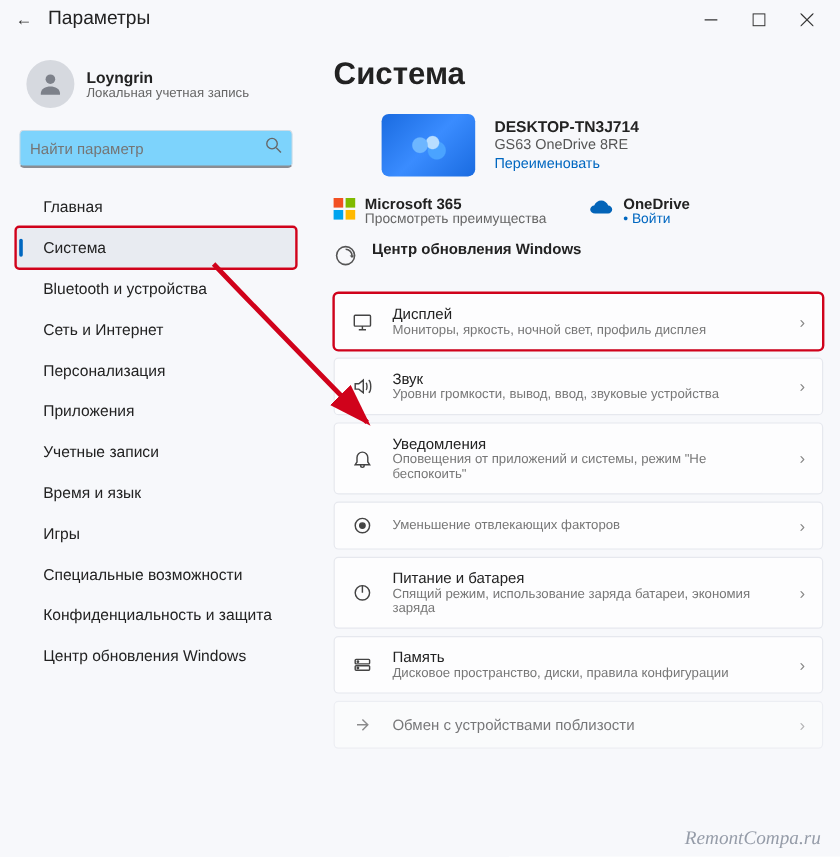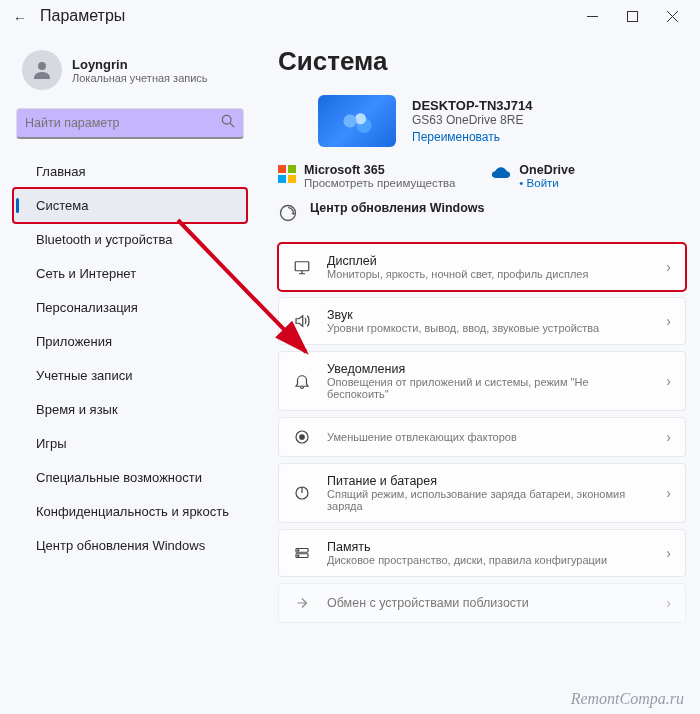--- a/index.html
+++ b/index.html
@@ -11,21 +11,21 @@
 .titlebar .spacer { flex: 1; }
 .win-btn { width: 40px; height: 28px; display: flex; align-items: center; justify-content: center; }
 .win-btn svg { width: 11px; height: 11px; }
 .body { flex: 1; display: flex; overflow: hidden; }
 .sidebar { width: 256px; padding: 12px 10px 0 14px; display: flex; flex-direction: column; gap: 4px; }
 .user-block { display: flex; align-items: center; gap: 10px; padding: 6px 8px 14px 8px; }
 .avatar { width: 40px; height: 40px; border-radius: 50%; background: #d6d9df; display: flex; align-items: center; justify-content: center; }
 .avatar svg { width: 24px; height: 24px; fill: #7d818a; }
 .user-name { font-size: 13px; font-weight: 600; color: #222; }
 .user-sub { font-size: 11px; color: #666; }
-.search { display: flex; align-items: center; background: #c4b5fd; border: 1px solid #d8dbe2; border-bottom: 2px solid #8a8d93; border-radius: 4px; padding: 5px 8px; margin: 0 2px 12px 2px; }
+.search { display: flex; align-items: center; background: #7dd3fc; border: 1px solid #d8dbe2; border-bottom: 2px solid #8a8d93; border-radius: 4px; padding: 5px 8px; margin: 0 2px 12px 2px; }
 .search input { flex: 1; border: none; outline: none; font-size: 12.5px; background: transparent; color: #444; }
 .nav { display: flex; flex-direction: column; gap: 1px; }
 .nav-item { padding: 9px 14px 9px 22px; font-size: 13px; color: #222; border-radius: 4px; position: relative; cursor: pointer; }
 .nav-item.active { background: #e8ebf1; }
 .nav-item.active::before { content: ""; position: absolute; left: 2px; top: 9px; bottom: 9px; width: 3px; background: #0067c0; border-radius: 2px; }
 .main { flex: 1; padding: 14px 14px 0 22px; overflow-y: auto; }
 h1 { font-size: 26px; font-weight: 600; color: #222; margin-bottom: 18px; }
 .device-row { display: flex; gap: 16px; align-items: center; margin-bottom: 16px; padding-left: 40px; }
 .thumb { width: 78px; height: 52px; border-radius: 6px; background: linear-gradient(135deg,#1a6be0 0%,#3a8cff 50%,#1a6be0 100%); position: relative; overflow: hidden; display: flex; align-items: center; justify-content: center; }
 .thumb::before { content:""; position:absolute; inset:4px; background: radial-gradient(circle at 40% 50%, #6db6ff 6px, transparent 7px), radial-gradient(circle at 55% 45%, #b9deff 5px, transparent 6px), radial-gradient(circle at 60% 60%, #4aa3ff 7px, transparent 8px); border-radius:4px; }
@@ -109,21 +109,21 @@
         <div class="nav-item"><span>Главная</span></div>
         <div class="nav-item active highlight-red"><span>Система</span></div>
         <div class="nav-item"><span>Bluetooth и устройства</span></div>
         <div class="nav-item"><span>Сеть и Интернет</span></div>
         <div class="nav-item"><span>Персонализация</span></div>
         <div class="nav-item"><span>Приложения</span></div>
         <div class="nav-item"><span>Учетные записи</span></div>
         <div class="nav-item"><span>Время и язык</span></div>
         <div class="nav-item"><span>Игры</span></div>
         <div class="nav-item"><span>Специальные возможности</span></div>
-        <div class="nav-item"><span>Конфиденциальность и яркость</span></div>
+        <div class="nav-item"><span>Конфиденциальность и защита</span></div>
         <div class="nav-item"><span>Центр обновления Windows</span></div>
       </div>
     </div>
 
     <div class="main">
       <h1>Система</h1>
 
       <div class="device-row">
         <div class="thumb"></div>
         <div>

